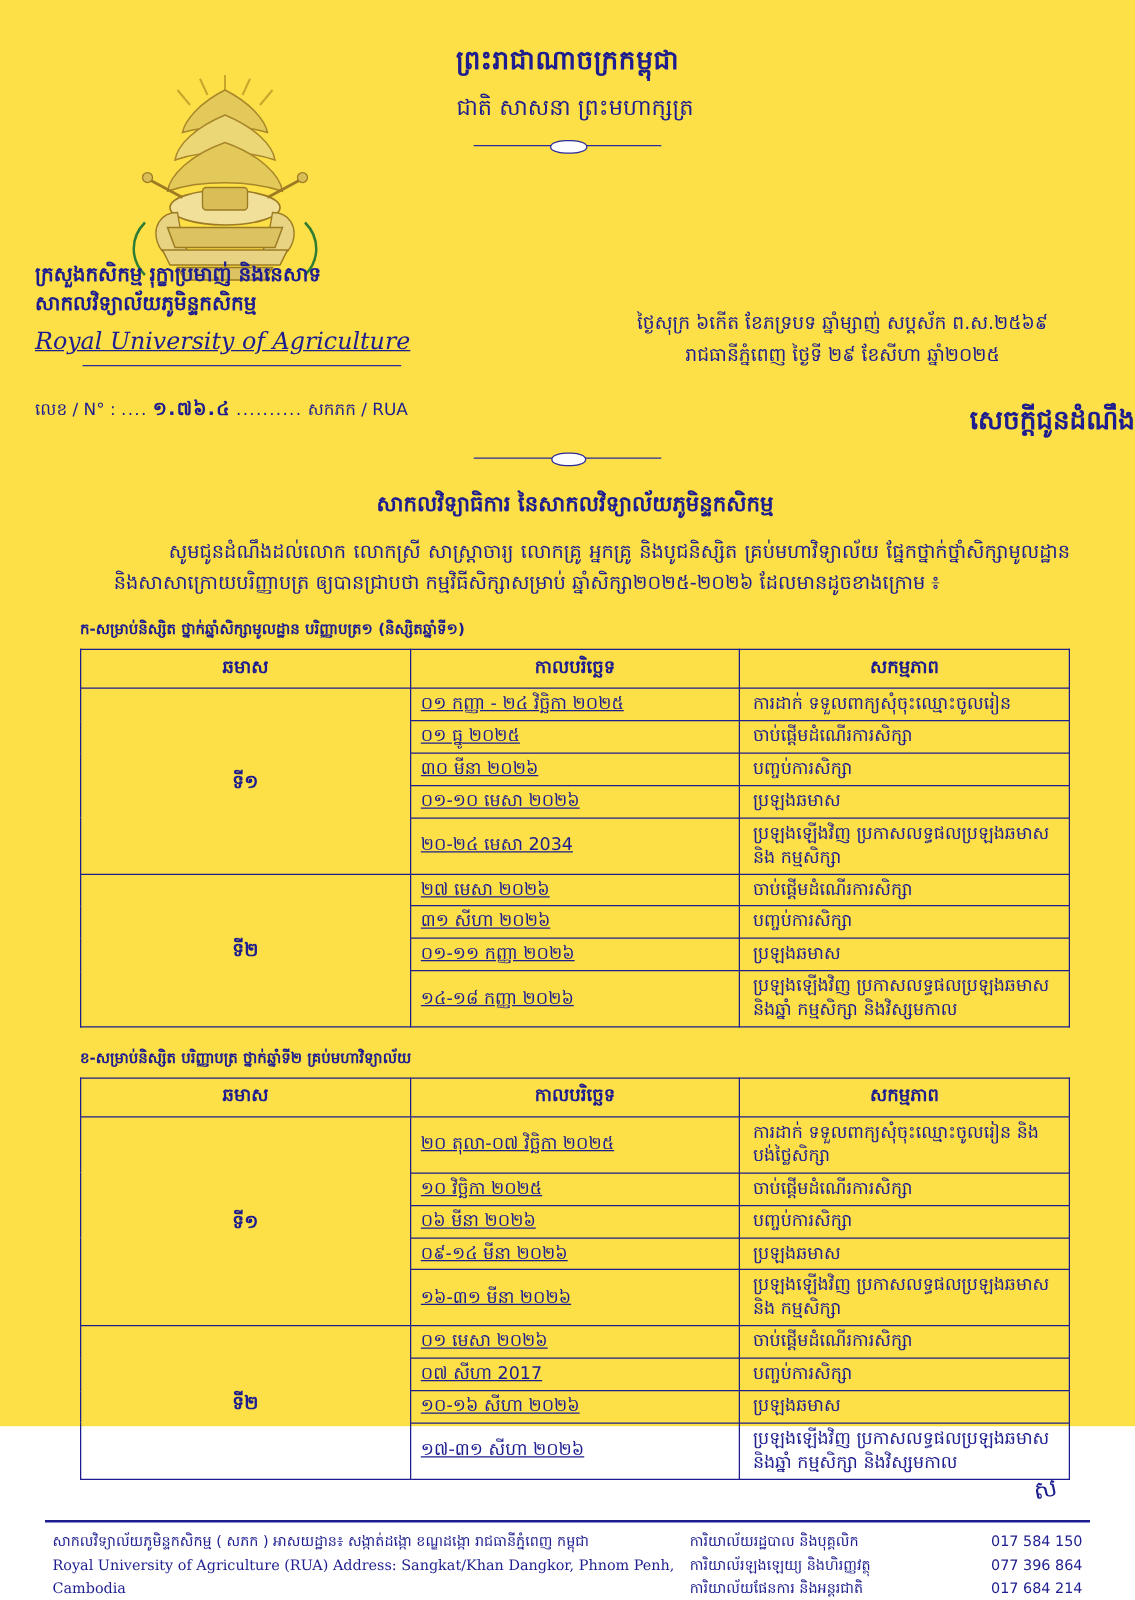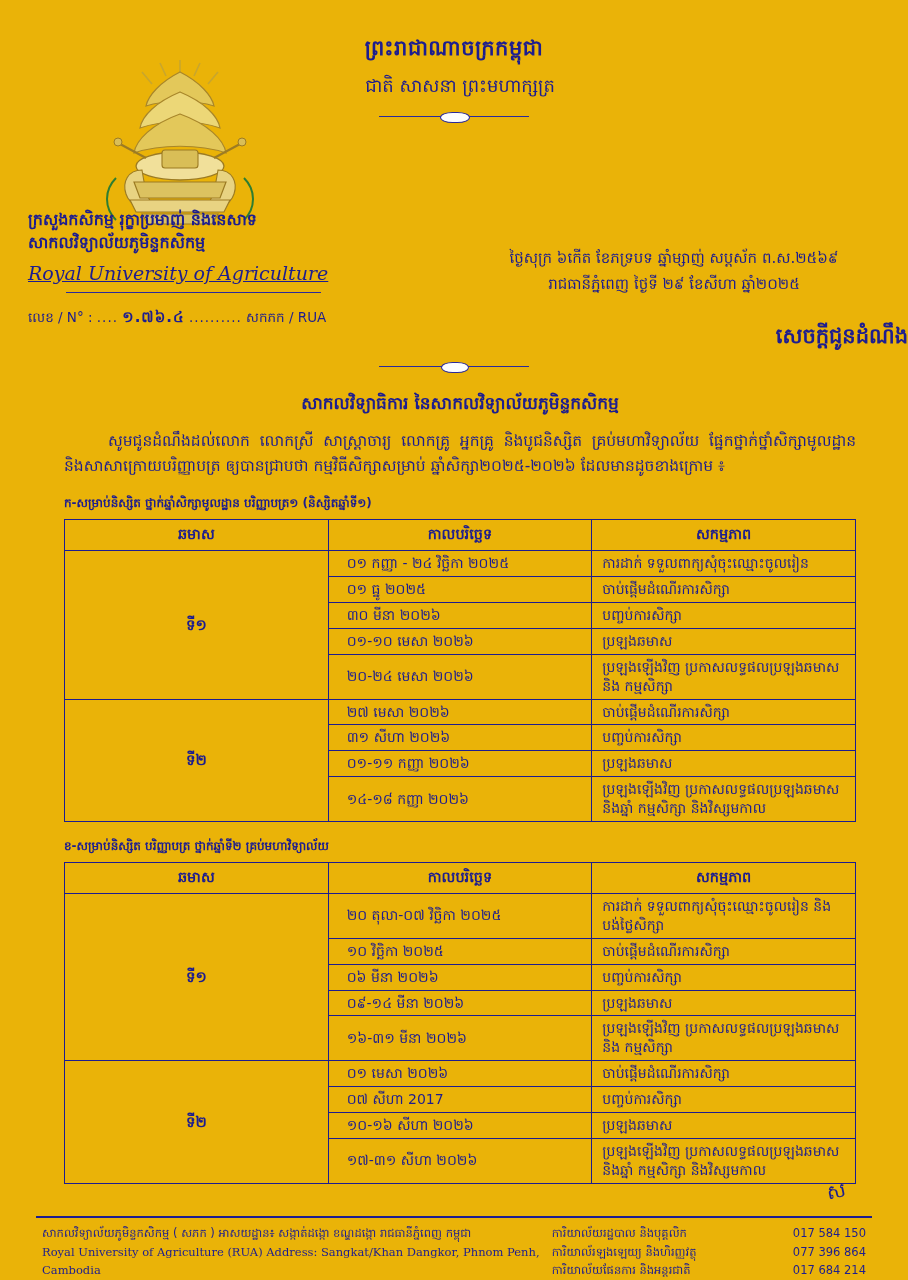--- a/index.html
+++ b/index.html
@@ -11,24 +11,24 @@
     width: 908px;
     height: 1280px;
     font-family: "DejaVu Sans", sans-serif;
     color: #1a1a6e;
     position: relative;
     overflow: hidden;
   }
   .page {
     position: relative;
     width: 908px;
-    height: 1280px;
+    height: 1141px;
     box-sizing: border-box;
     padding: 0;
-    background: #eab308;
+    background: #fde047;
   }
 
   
   .kingdom-title {
     text-align: center;
     padding-top: 34px;
     font-size: 21px;
     font-weight: bold;
     color: #1d1d8f;
     letter-spacing: .5px;
@@ -100,21 +100,21 @@
     color: #1d1d8f;
     text-decoration: underline;
   }
   .ministry-rule {
     width: 255px;
     height: 1px;
     background: #2a2a9c;
     margin: 4px auto 0;
   }
   .refline {
-    margin-top: 14px;
+    margin-top: 24px;
     font-size: 13.5px;
     color: #1d1d8f;
     white-space: nowrap;
   }
   .refnum {
     font-weight: bold;
     font-size: 15px;
     letter-spacing: 1px;
   }
   .dots { letter-spacing: 1px; }
@@ -181,20 +181,21 @@
     font-size: 17px;
     font-weight: bold;
     color: #1d1d8f;
     margin-bottom: 12px;
   }
   .para {
     font-size: 15.5px;
     line-height: 1.62;
     color: #1d1d8f;
     text-align: justify;
+    margin-left: 27px;
   }
   .para .indent { display: inline-block; width: 44px; }
 
   .sec-title {
     font-size: 12px;
     font-weight: bold;
     color: #1d1d8f;
     margin-top: 16px;
     margin-bottom: 6px;
   }
@@ -218,21 +219,22 @@
     height: 24px;
   }
   table.sched td.col-no {
     text-align: center;
     font-weight: bold;
     font-size: 15px;
     width: 92px;
   }
   table.sched td.col-date {
     width: 196px;
-    padding-left: 18px;
+    padding-left: 8px;
+    text-decoration: underline;
   }
   table.sched td.col-act {
     padding-left: 10px;
   }
 
   
   .footer-rule {
     position: absolute;
     left: 36px;
     right: 36px;
@@ -361,21 +363,21 @@
         </tr>
         <tr>
           <td class="col-date">៣០ មីនា ២០២៦</td>
           <td class="col-act">បញ្ចប់ការសិក្សា</td>
         </tr>
         <tr>
           <td class="col-date">០១-១០ មេសា ២០២៦</td>
           <td class="col-act">ប្រឡងឆមាស</td>
         </tr>
         <tr>
-          <td class="col-date">២០-២៤ មេសា ២០២៦</td>
+          <td class="col-date">២០-២៤ មេសា 2034</td>
           <td class="col-act">ប្រឡងឡើងវិញ ប្រកាសលទ្ធផលប្រឡងឆមាស និង កម្មសិក្សា</td>
         </tr>
         <tr>
           <td class="col-no" rowspan="4">ទី២</td>
           <td class="col-date">២៧ មេសា ២០២៦</td>
           <td class="col-act">ចាប់ផ្តើមដំណើរការសិក្សា</td>
         </tr>
         <tr>
           <td class="col-date">៣១ សីហា ២០២៦</td>
           <td class="col-act">បញ្ចប់ការសិក្សា</td>

